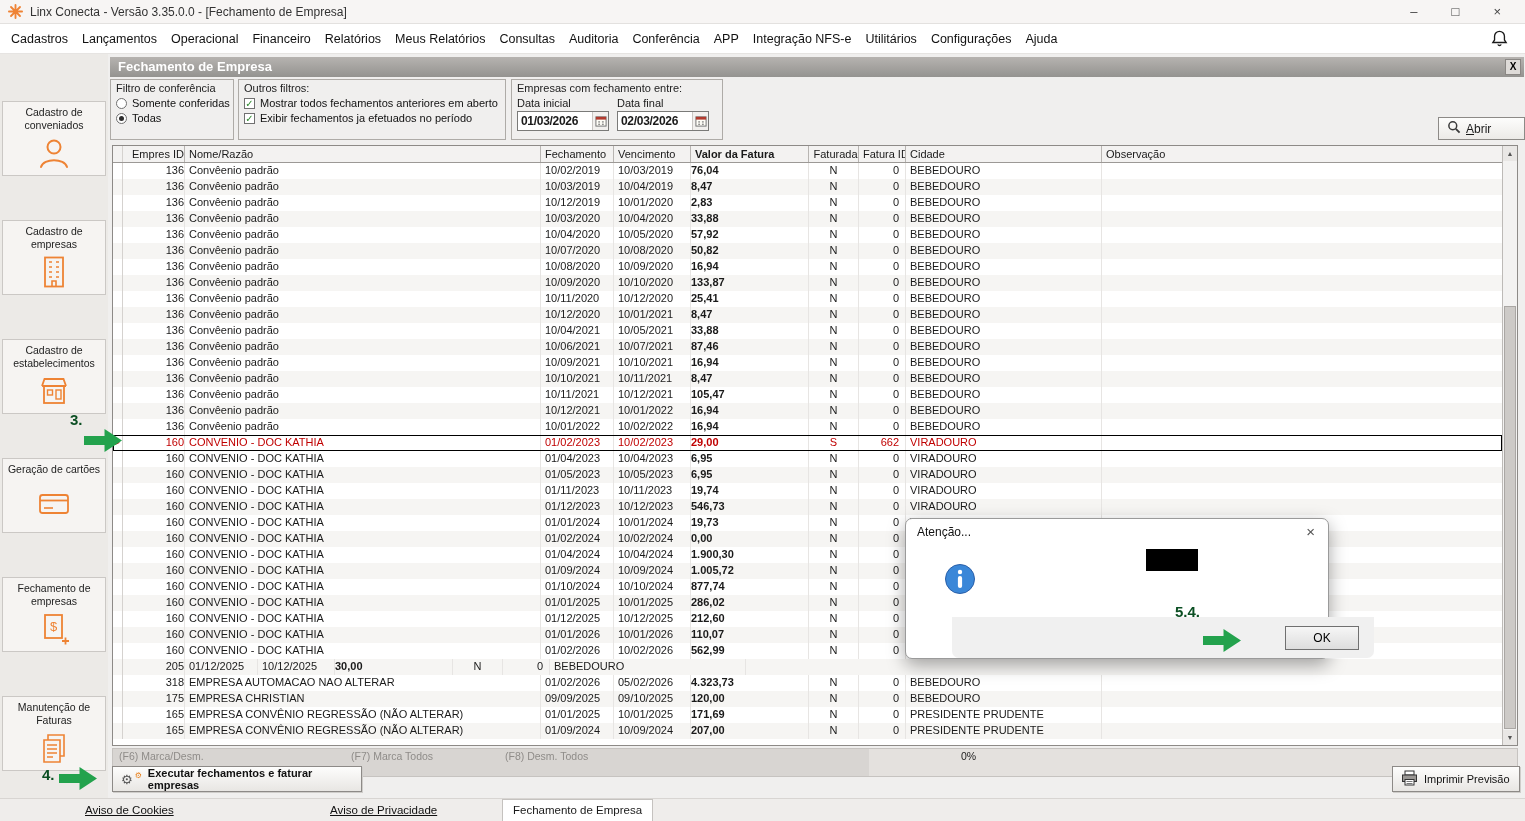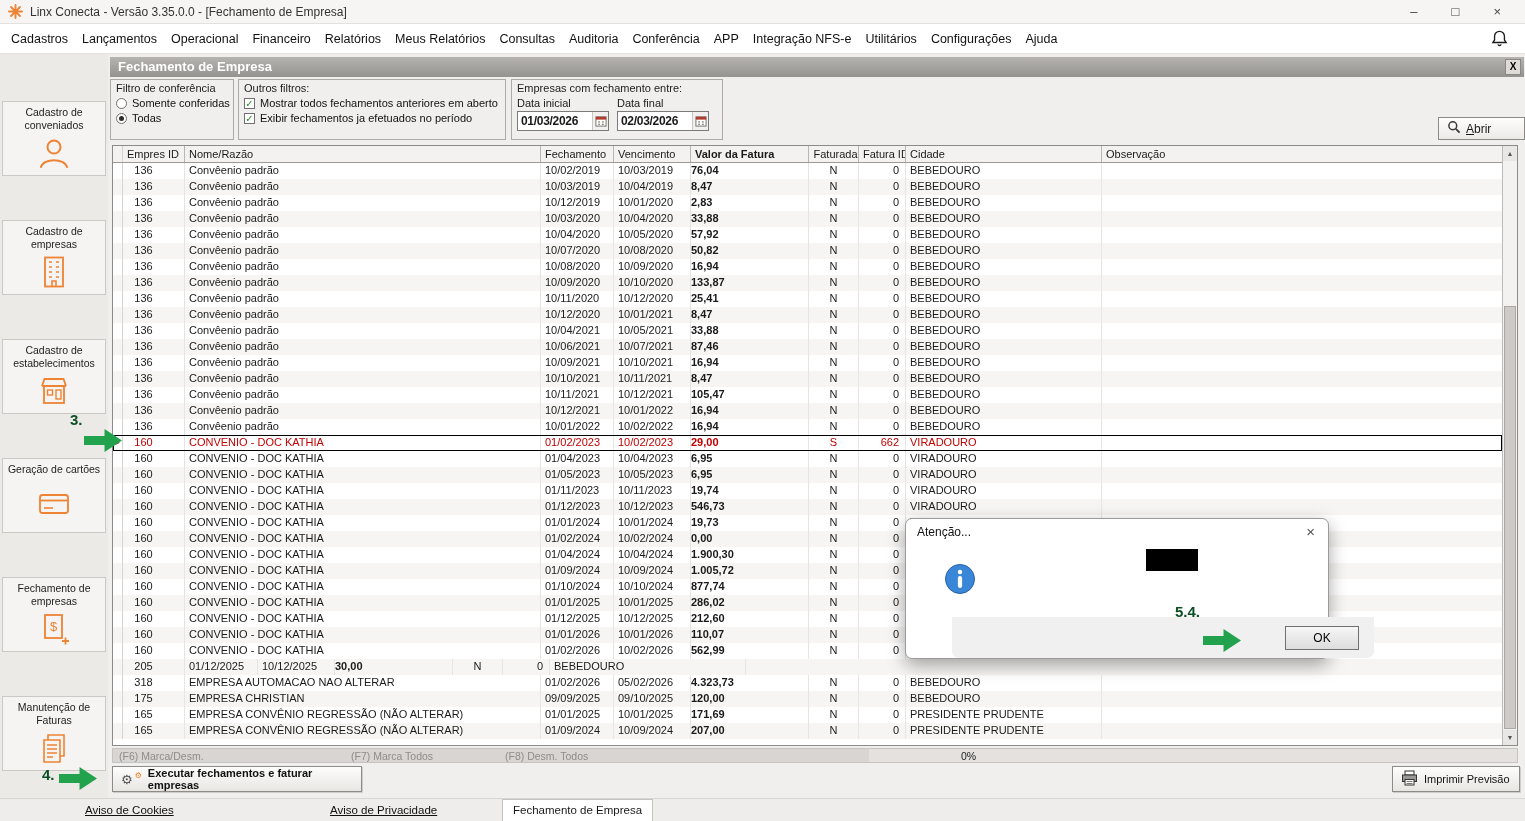--- a/index.html
+++ b/index.html
@@ -60,35 +60,35 @@
   .grid { position:absolute; left:4px; top:91px; width:1406px; height:601px; background:#fff; border:1px solid #8d8a87; }
   .thead { display:flex; width:1389px; height:17px; background:#f3f2f1; border-bottom:1px solid #9c9996; }
   .hcell { font-size:11px; line-height:16px; padding-left:4px; border-right:1px solid #b8b5b2; overflow:hidden; white-space:nowrap; }
   .tbody { width:1389px; }
   .trow { display:flex; height:16px; background:#fff; }
   .trow.alt { background:#f6f5f3; }
   .trow.selected { outline:1px solid #000; outline-offset:-1px; background:#fff; }
   .trow.selected .cell { color:#c00000; }
   .cell { font-size:11px; line-height:15px; border-right:1px solid #e7e5e3; overflow:hidden; white-space:nowrap; }
   .c-ind { width:10px; flex:none; border-right:1px solid #d5d2cf; font-size:8px; line-height:16px; text-align:center; color:#000; }
-  .c-id { width:62px; flex:none; text-align:center; padding-right:20px; }
+  .c-id { width:62px; flex:none; text-align:right; padding-right:0; }
   .c-name { width:356px; flex:none; padding-left:4px; }
   .c-close { width:73px; flex:none; padding-left:4px; }
   .c-due { width:77px; flex:none; padding-left:4px; }
   .c-val { width:118px; flex:none; text-align:left; padding-right:6px; font-weight:bold; }
   .c-fat { width:50px; flex:none; text-align:center; }
   .c-fid { width:47px; flex:none; text-align:right; padding-right:6px; }
   .c-city { width:196px; flex:none; padding-left:4px; }
   .c-obs { flex:1; padding-left:4px; border-right:none; }
   .vscroll { position:absolute; right:0; top:0; bottom:0; width:15px; background:#f3f2f1; border-left:1px solid #bdbab7; }
   .vs-arrow { position:absolute; left:0; width:14px; height:15px; font-size:7px; color:#555; text-align:center; line-height:15px; background:#e9e7e5; }
   .vs-up { top:0; } .vs-down { bottom:0; }
   .vs-thumb { position:absolute; left:1px; width:12px; top:160px; bottom:16px; background:#cdcac7; border:1px solid #aaa7a4; }
   
-  .statusbar { position:absolute; left:4px; top:694px; width:1406px; height:15px; background:#e4e1de; border:1px solid #c6c3c0; }
+  .statusbar { position:absolute; left:4px; top:694px; width:1406px; height:29px; background:#e4e1de; border:1px solid #c6c3c0; }
   .sb-left { position:absolute; left:0; top:0; bottom:0; width:756px; background:#d8d5d2; }
   .sb-key { position:absolute; top:1px; font-size:10.5px; color:#8f8c89; white-space:nowrap; }
   .sb-f6 { left:6px; } .sb-f7 { left:238px; } .sb-f8 { left:392px; }
   .sb-progress { position:absolute; left:848px; top:1px; font-size:10.5px; color:#222; }
   
   .btn { background:linear-gradient(#fdfdfc,#e8e6e3); border:1px solid #8d8a87; box-shadow:1px 1px 0 #cfcdca;
     display:flex; align-items:center; gap:6px; font-size:11px; color:#111; }
   .exec-btn { position:absolute; left:4px; top:712px; width:250px; height:26px; padding:0 8px; font-weight:600; }
   .gear { font-size:13px; color:#555; line-height:13px; }
   .gear-sm { font-size:8px; color:#e8821f; margin-left:-4px; margin-top:-8px; }

